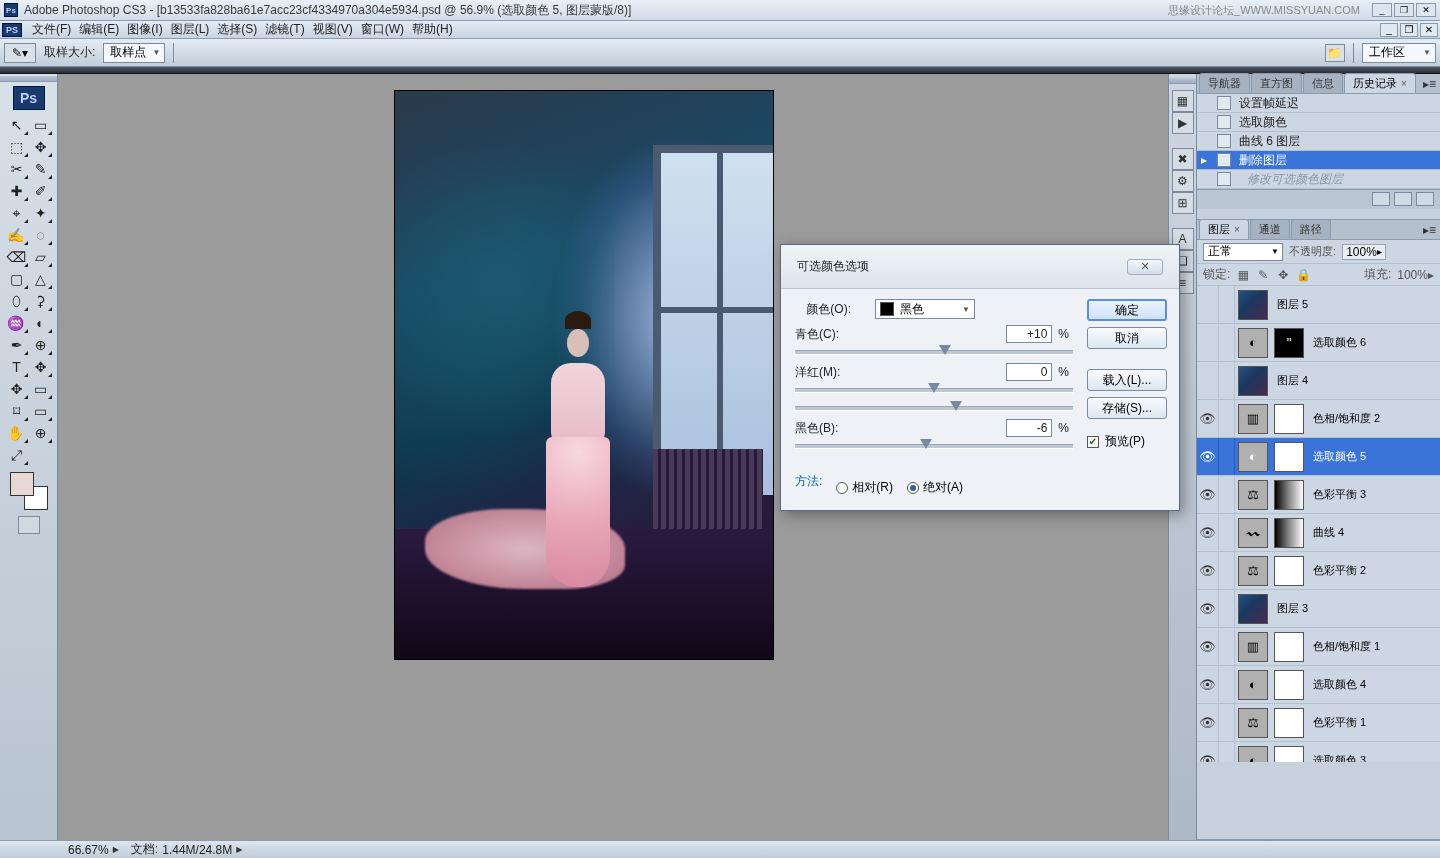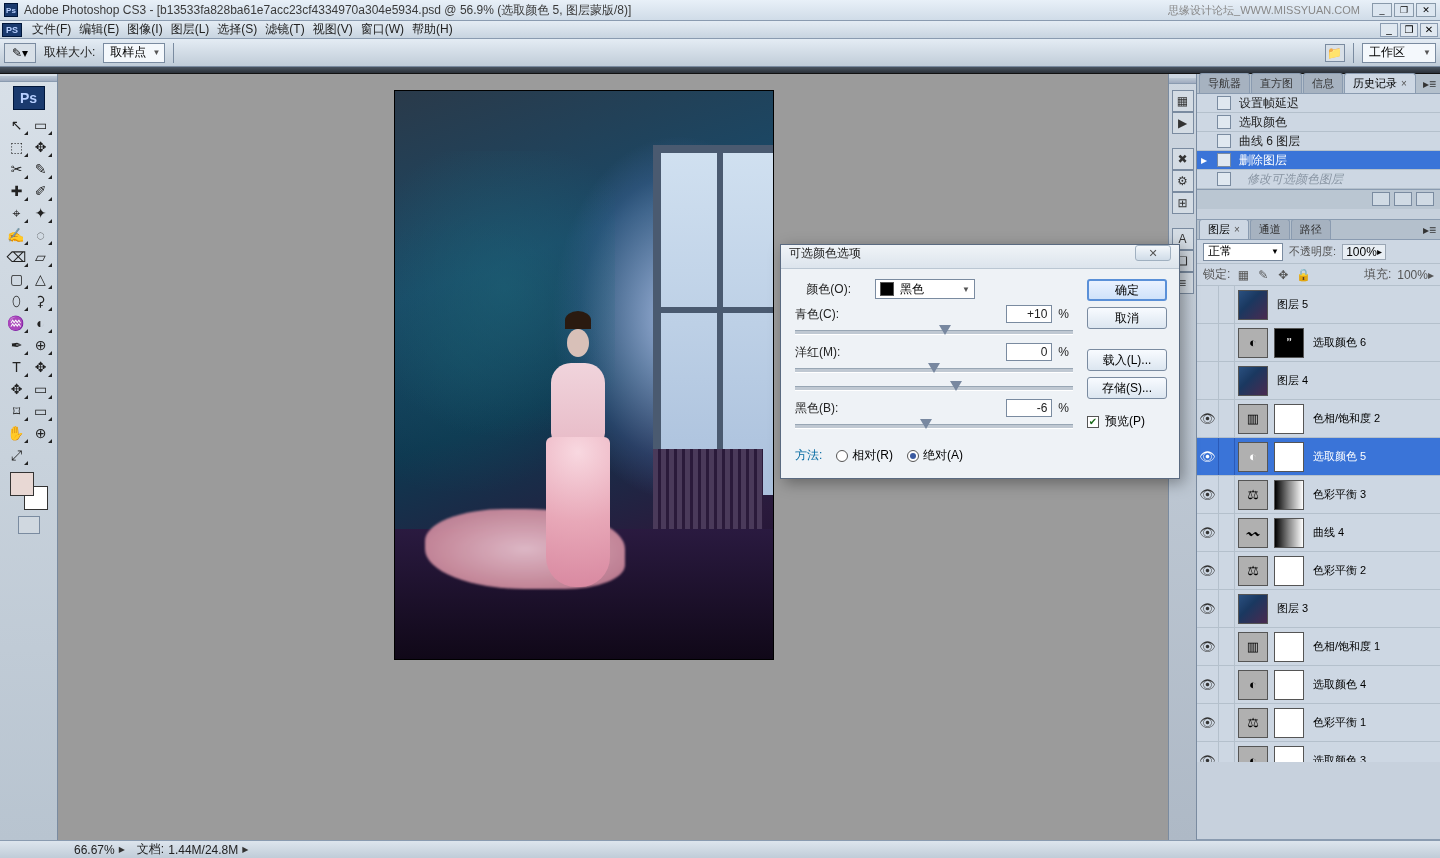--- a/index.html
+++ b/index.html
@@ -64,40 +64,40 @@
 .canvas .figure{position:absolute;left:148px;top:250px;width:70px;height:300px;}
 .canvas .figure .head{width:22px;height:28px;background:#d8c0b8;border-radius:50%;margin:0 auto;}
 .canvas .figure .hair{width:26px;height:18px;background:#2a1a10;border-radius:50% 50% 0 0;margin:-30px auto 0;}
 .canvas .figure .body{width:54px;height:80px;background:linear-gradient(#f0d4dc,#e8bcc8);border-radius:20px 20px 10px 10px;margin:6px auto 0;}
 .canvas .figure .skirt{width:64px;height:150px;background:radial-gradient(circle at 50% 10%,#f8d8e0,#e8a8b8 50%,#d888a0);margin:-6px auto 0;border-radius:6px 6px 30px 30px;filter:blur(.5px);}
 .canvas .fabric{position:absolute;left:30px;bottom:70px;width:200px;height:80px;background:radial-gradient(ellipse,#f0c8d4,#d898a8 60%,#c07890);border-radius:40% 50% 30% 50%;filter:blur(1px);opacity:.9;}
 .canvas .wall-tex{position:absolute;left:0;top:60px;width:220px;height:340px;background:radial-gradient(circle at 50% 40%, rgba(30,100,120,.6), transparent 65%),radial-gradient(circle at 30% 60%, rgba(20,80,100,.5), transparent 55%);}
 
 
 .dialog { position:absolute; left:722px; top:170px; width:400px; background:#eef2f6; border:1px solid #5a6a80; box-shadow: 4px 4px 14px rgba(0,0,0,.35); }
-.dialog .dlg-title { height:24px; background:linear-gradient(#f0f4f8,#dce4ec); display:flex; align-items:flex-start; padding:0 8px; border-bottom:1px solid #bac6d2; font-size:12px; color:#222;}
+.dialog .dlg-title { height:44px; background:linear-gradient(#f0f4f8,#dce4ec); display:flex; align-items:center; padding:0 16px; border-bottom:1px solid #bac6d2; font-size:12px; color:#222;}
 .dialog .dlg-title .close{margin-left:auto;width:36px;height:16px;border:1px solid #a0b0c0;border-radius:3px;background:linear-gradient(#f4f8fc,#d0dce8);display:flex;align-items:center;justify-content:center;color:#555;font-size:11px;}
 .dialog .dlg-body { display:flex; padding:10px 12px 14px 14px; gap:14px;}
 .dialog .controls { flex:1; }
 .dialog .row { display:flex; align-items:center; margin-bottom:6px; }
 .dialog .row label { width:56px; text-align:right; margin-right:24px; color:#222;}
 .dialog .color-combo { width:100px; height:20px; border:1px solid #7a8ba0; background:#fff; display:flex; align-items:center; padding:0 4px; gap:6px; position:relative;}
 .dialog .color-combo .sw{width:14px;height:14px;background:#000;border:1px solid #555;}
 .dialog .color-combo::after{content:"▼";position:absolute;right:4px;font-size:8px;color:#555;}
 .dialog .slider-row { margin-top:4px; margin-bottom:2px;}
 .dialog .slider-row .lbl{display:flex;justify-content:space-between;align-items:center;padding-right:4px;}
 .dialog .slider-row .lbl span:first-child{color:#222;}
 .dialog .num{width:46px;height:18px;border:1px solid #7a8ba0;background:#fff;text-align:right;padding:0 4px;display:inline-flex;align-items:center;justify-content:flex-end;}
 .dialog .pct{margin-left:6px;color:#222;}
 .dialog .track{height:14px;position:relative;margin-top:2px;}
 .dialog .track::before{content:"";position:absolute;left:0;right:0;top:5px;height:3px;background:#bfc8d2;border-top:1px solid #98a6b4;border-bottom:1px solid #fff;}
 .dialog .thumb{position:absolute;top:0;width:0;height:0;border-left:6px solid transparent;border-right:6px solid transparent;border-top:10px solid #7888a0;transform:translateX(-6px);}
 .dialog .method{margin-top:14px;display:flex;align-items:center;gap:14px;}
 .dialog .method .lbl{color:#0369a1;}
-.dialog .radio{display:inline-flex;align-items:center;gap:4px;}
+.dialog .radio{display:inline-flex;align-items:center;gap:4px;margin-top:12px;}
 .dialog .radio .dot{width:12px;height:12px;border-radius:50%;border:1px solid #555;background:#fff;display:flex;align-items:center;justify-content:center;}
 .dialog .radio.checked .dot::after{content:"";width:6px;height:6px;border-radius:50%;background:#3a5aa0;}
 .dialog .btns{width:80px;display:flex;flex-direction:column;gap:6px;}
 .dialog .btn{height:22px;border:1px solid #7a8ba0;background:linear-gradient(#f8fbff,#dce6f0);border-radius:3px;display:flex;align-items:center;justify-content:center;font-size:12px;}
 .dialog .btn.primary{border:2px solid #5a90d8;background:linear-gradient(#eaf2ff,#cfe2fa);}
 .dialog .chk{display:flex;align-items:center;gap:6px;margin-top:8px;}
 .dialog .chk .box{width:12px;height:12px;border:1px solid #555;background:#fff;display:flex;align-items:center;justify-content:center;color:#1a6a1a;font-size:10px;}
 
 
 .right { width:272px; background:transparent; display:flex; }
@@ -142,21 +142,21 @@
 .lrow.sel .link{border-right-color:#2a5ab8;}
 .lrow .th{width:30px;height:30px;margin:0 3px;border:1px solid #555;background:#888;}
 .lrow .th.img{background:linear-gradient(135deg,#2a5080 0%,#1a3860 40%,#4a2a50 100%);}
 .lrow .th.adj{background:#b0b0b0;display:flex;align-items:center;justify-content:center;font-size:13px;}
 .lrow .th.mask{background:#fff;}
 .lrow .th.maskdark{background:#000;color:#fff;display:flex;align-items:center;justify-content:center;}
 .lrow .th.maskgrad{background:linear-gradient(90deg,#000,#888,#fff);}
 .lrow .nm{margin-left:6px;font-size:11px;}
 
 
-.status{position:absolute;left:0;right:0;bottom:0;height:18px;background:linear-gradient(#dde5ed,#c0ccd8);border-top:1px solid #8a9bb0;display:flex;align-items:center;padding:0 10px;gap:12px;font-size:11px;color:#222;}
+.status{position:absolute;left:0;right:0;bottom:0;height:18px;background:linear-gradient(#dde5ed,#c0ccd8);border-top:1px solid #8a9bb0;display:flex;align-items:center;padding:0 4px;gap:12px;font-size:11px;color:#222;}
 .status .seg{display:flex;align-items:center;gap:4px;}
 .status .tri{font-size:8px;color:#333;}
 </style>
 </head>
 <body>
 
 <div class="title-bar">
   <div class="ps-icon">Ps</div>
   <span class="title-text"><span>Adobe Photoshop CS3</span> - <span>[b13533fa828ba61e7acc23cf4334970a304e5934.psd @ 56.9% (选取颜色 5, 图层蒙版/8)]</span></span>
   <span class="watermark">思缘设计论坛_WWW.MISSYUAN.COM</span>

